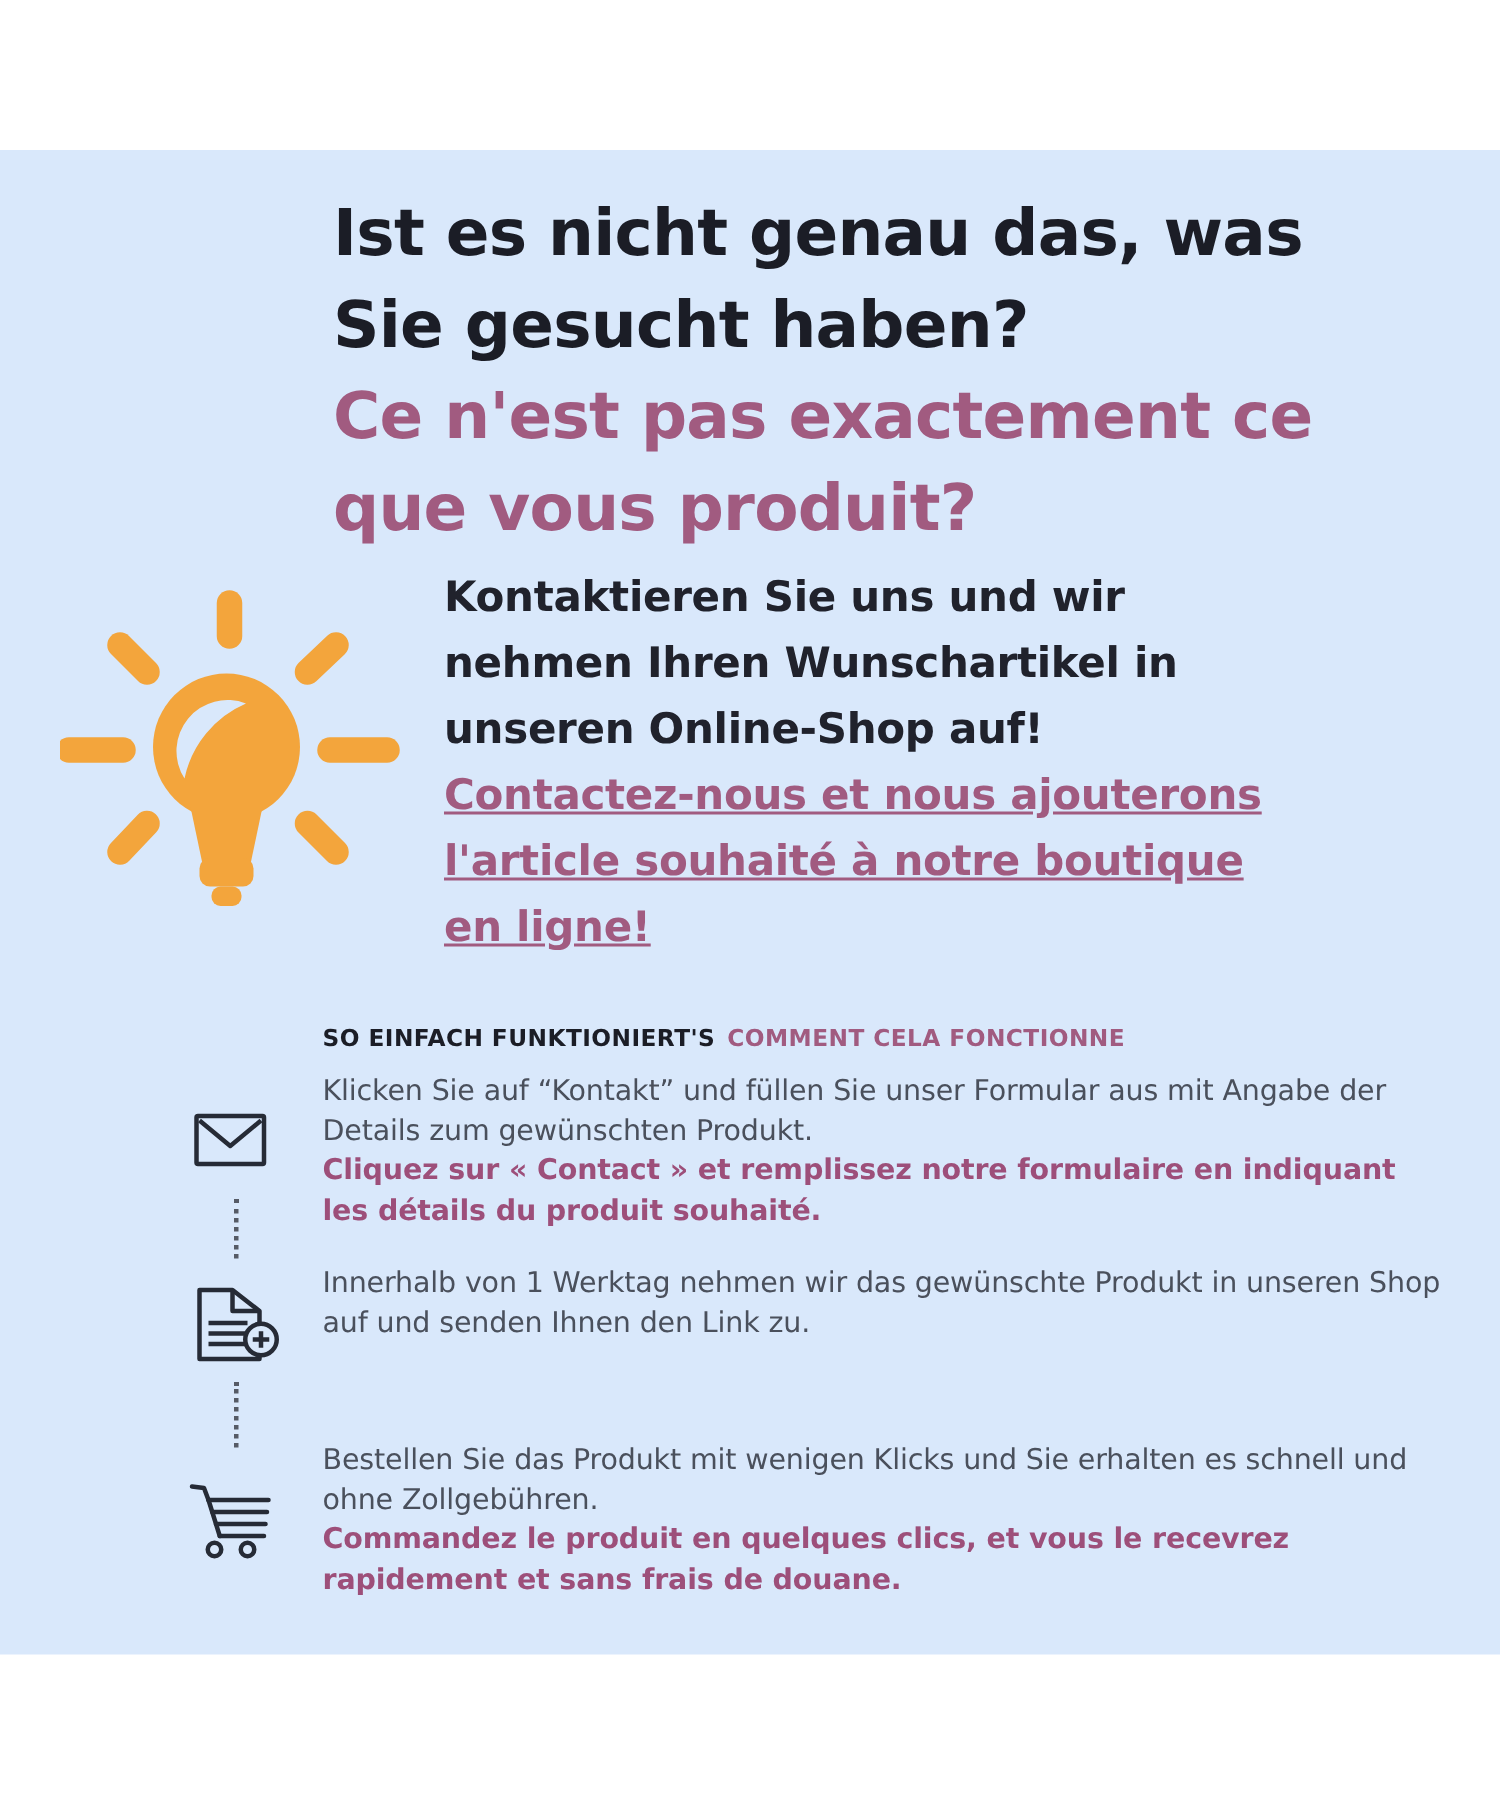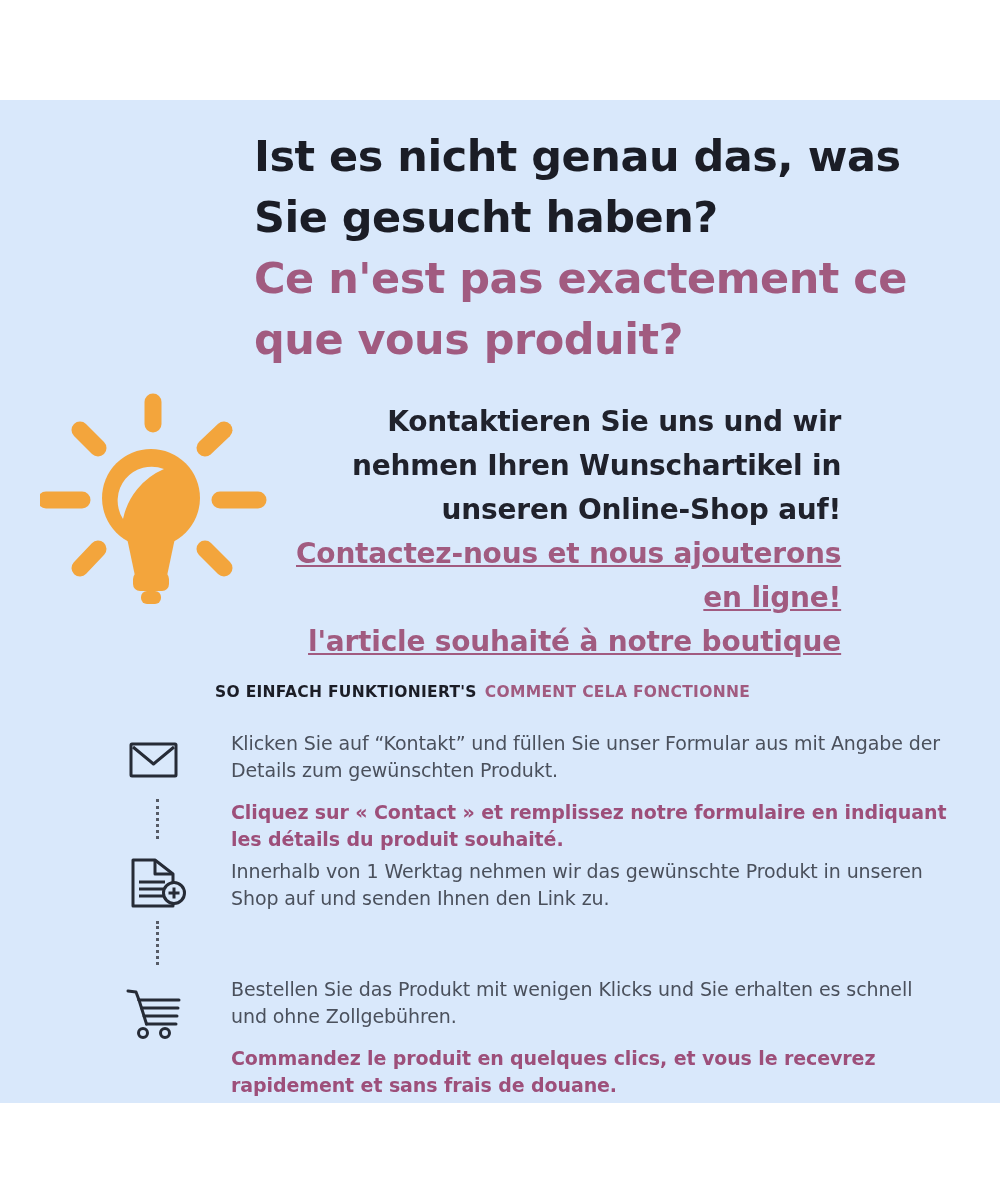--- a/index.html
+++ b/index.html
@@ -8,43 +8,43 @@
     width:1000px;height:1200px;
     background:var(--page-bg);
     overflow:hidden;
     font-family:"DejaVu Sans","Liberation Sans",sans-serif;
   }
   .panel{
     position:absolute;left:0;top:100px;width:1000px;height:1003px;
     background:var(--panel);
   }
   
-  .headline{position:absolute;left:222px;top:126px;margin-left:32px;}
+  .headline{position:absolute;left:222px;top:126px;}
   .headline .line{
     font-size:43px;font-weight:700;line-height:61px;
     letter-spacing:-0.5px;white-space:nowrap;color:var(--headline-dark);
   }
   .headline .line.fr{color:var(--accent);}
   
-  .intro{position:absolute;left:296px;top:400px;text-align:right;}
+  .intro{position:absolute;left:296px;top:376px;}
   .intro .line{
     font-size:28px;font-weight:700;line-height:44px;
     white-space:nowrap;color:var(--intro-dark);letter-spacing:-0.2px;
   }
   .intro .line.fr{color:var(--accent);text-decoration:underline;}
   
   .bulb-wrap{position:absolute;left:40px;top:392px;width:230px;height:232px;}
   
   .hiw{position:absolute;left:215px;top:682px;white-space:nowrap;}
   .hiw .lab{font-size:15.5px;font-weight:700;letter-spacing:0.3px;}
   .hiw .lab.de{color:var(--headline-dark);margin-right:8px;}
   .hiw .lab.fr{color:var(--accent);margin-top:32px;}
   
   .step-text{position:absolute;left:215px;width:750px;}
-  .step-text p{margin:16px;font-size:19px;line-height:26.5px;letter-spacing:-0.1px;}
+  .step-text p{margin:0;font-size:19px;line-height:26.5px;letter-spacing:-0.1px;}
   .step-text p.de{color:var(--step-gray);font-weight:400;}
   .step-text p.fr{color:var(--accent-strong);font-weight:700;}
   .pos-step1{top:714px;}
   .pos-step2{top:842px;}
   .pos-step3{top:960px;}
   
   .icon{position:absolute;}
   .icon svg{display:block;color:var(--icon);}
   .pos-envelope{left:129px;top:742px;}
   .pos-doc{left:127px;top:856px;}
@@ -89,22 +89,22 @@
       </g>
       <path d="M 83,127 A 34,34 0 0 1 124,77 A 70,70 0 0 0 83,127 Z" fill="var(--bulb-highlight)"></path>
     </svg>
   </div>
 
   <div class="intro">
     <div class="line de">Kontaktieren Sie uns und wir</div>
     <div class="line de">nehmen Ihren Wunschartikel in</div>
     <div class="line de">unseren Online-Shop auf!</div>
     <div class="line fr">Contactez-nous et nous ajouterons</div>
+    <div class="line fr">l'article souhaité à notre boutique</div>
     <div class="line fr">en ligne!</div>
-    <div class="line fr">l'article souhaité à notre boutique</div>
   </div>
 
   <div class="hiw">
     <span class="lab de">SO EINFACH FUNKTIONIERT'S</span><span class="lab fr">COMMENT CELA FONCTIONNE</span>
   </div>
 
   <div class="icon pos-envelope">
     <svg width="49" height="36" viewBox="0 0 49 36" fill="none" stroke="currentColor" stroke-width="3">
       <rect x="2" y="2" width="45" height="32" rx="1"></rect>
       <polyline points="4,5 24.5,22 45,5" stroke-linejoin="round"></polyline>

